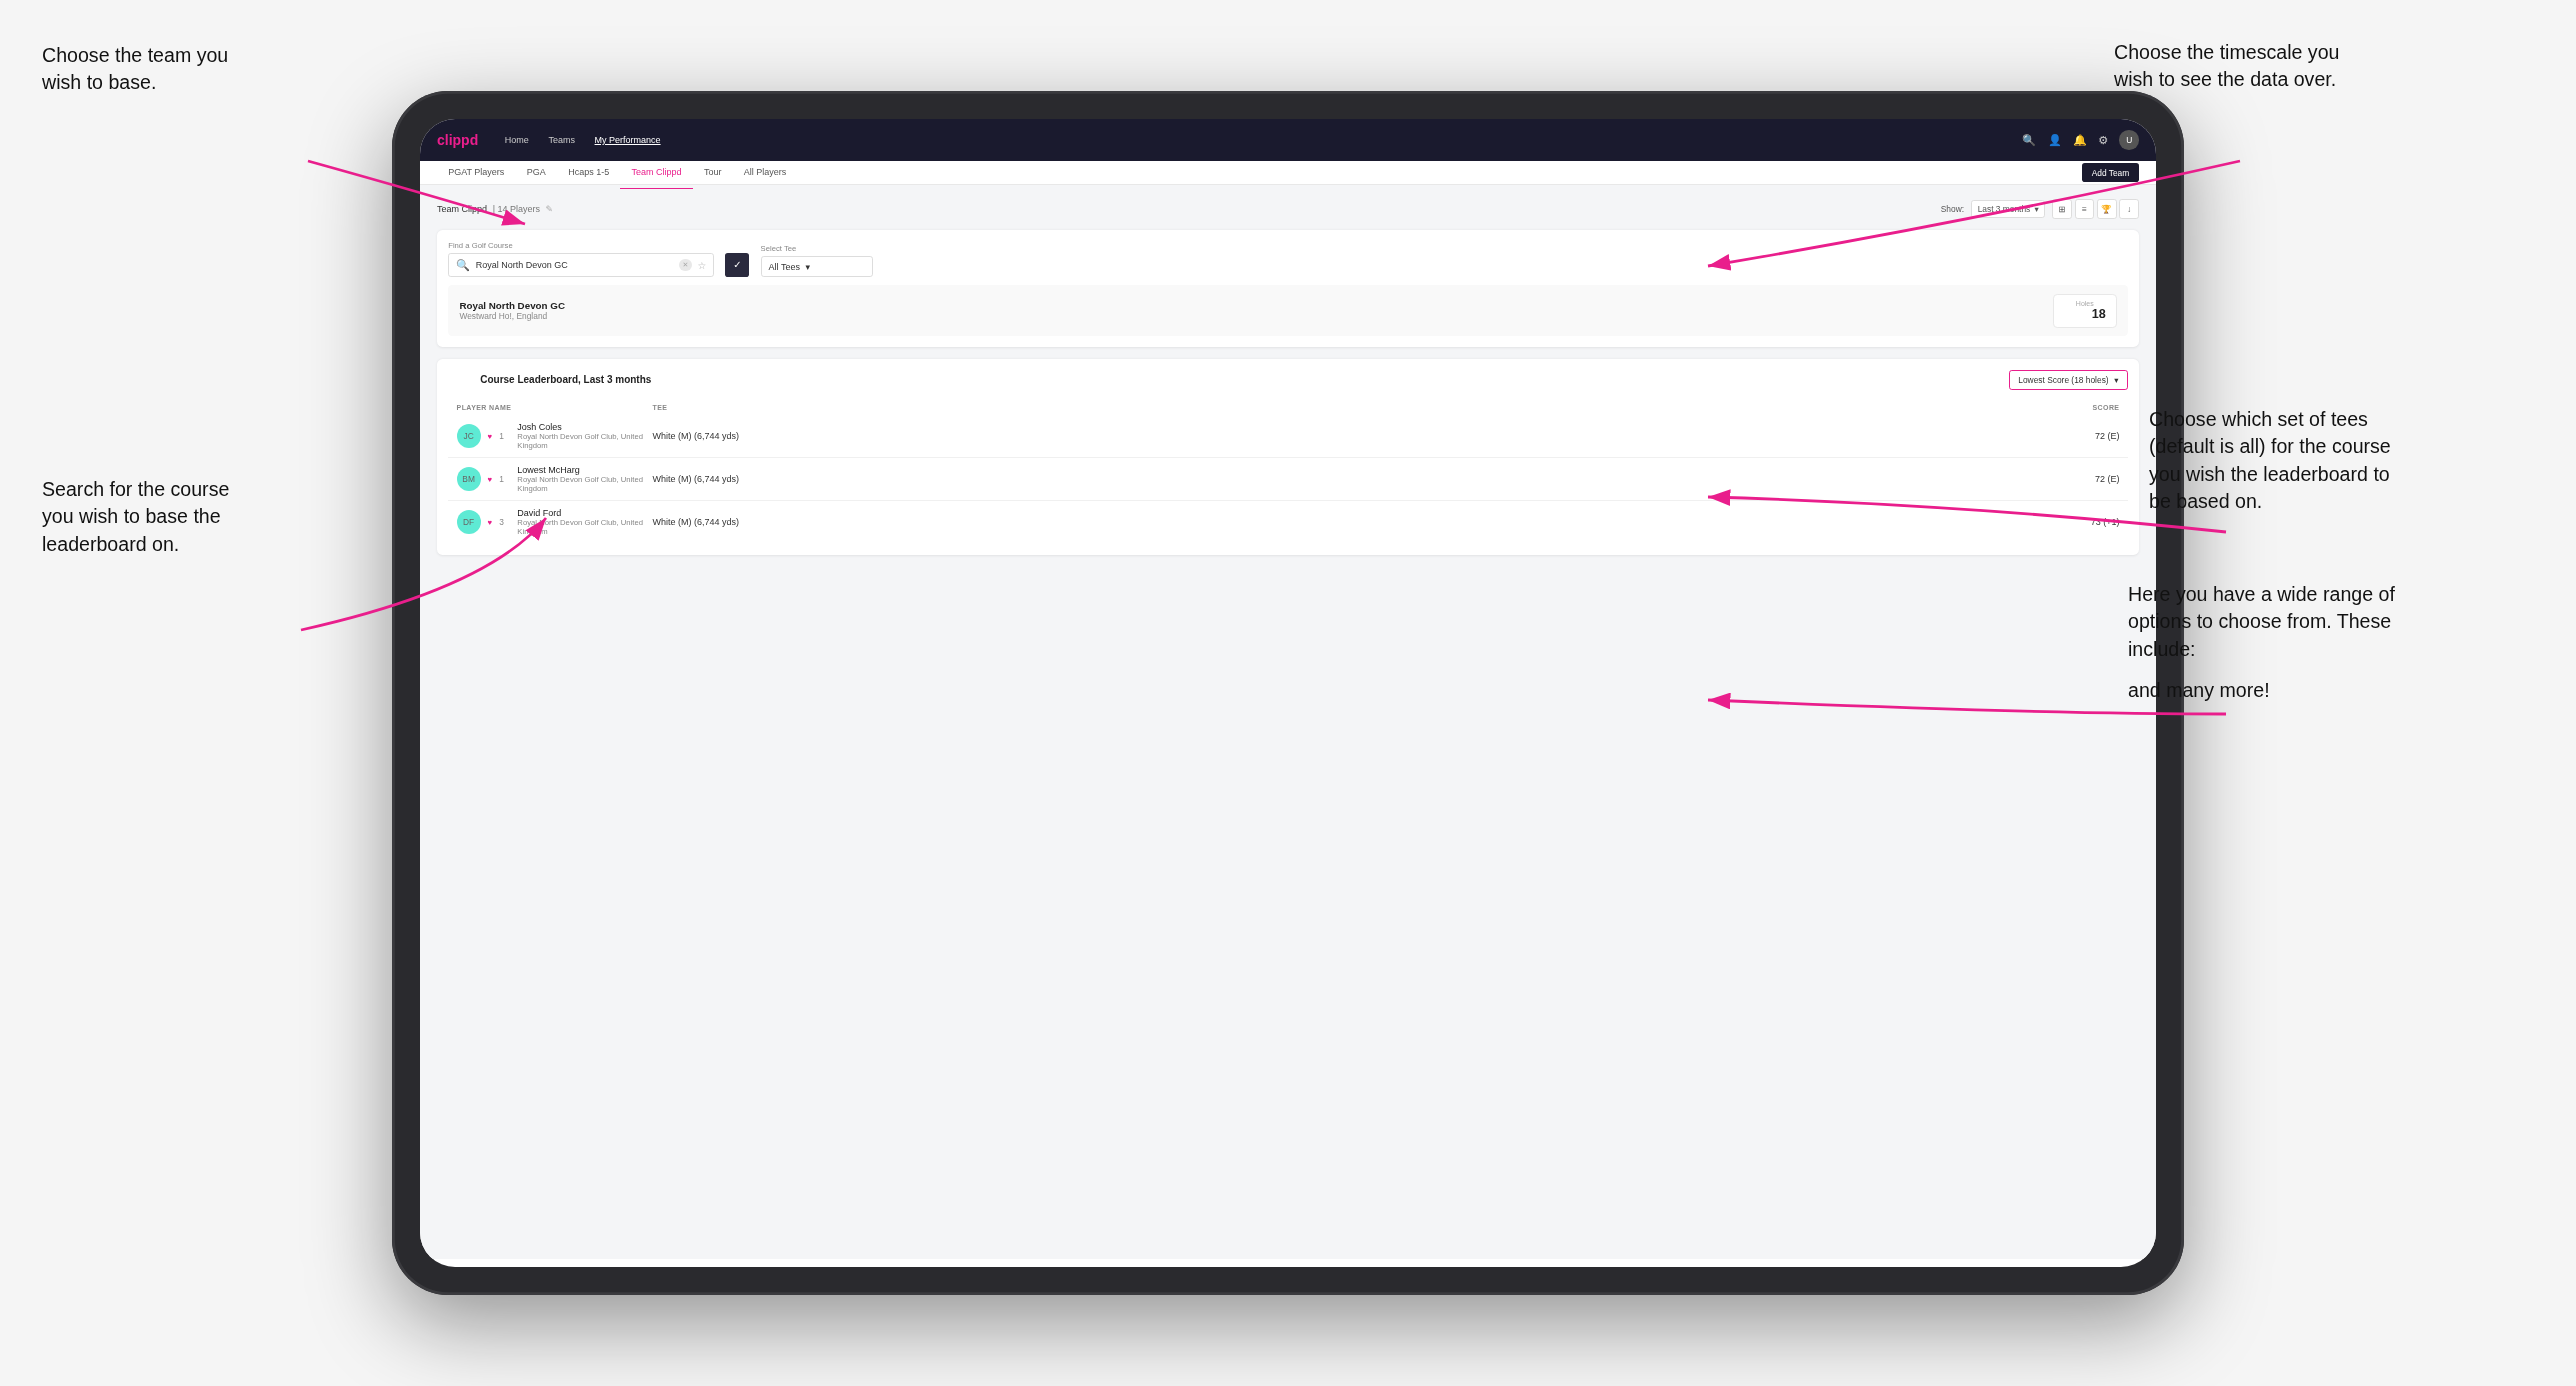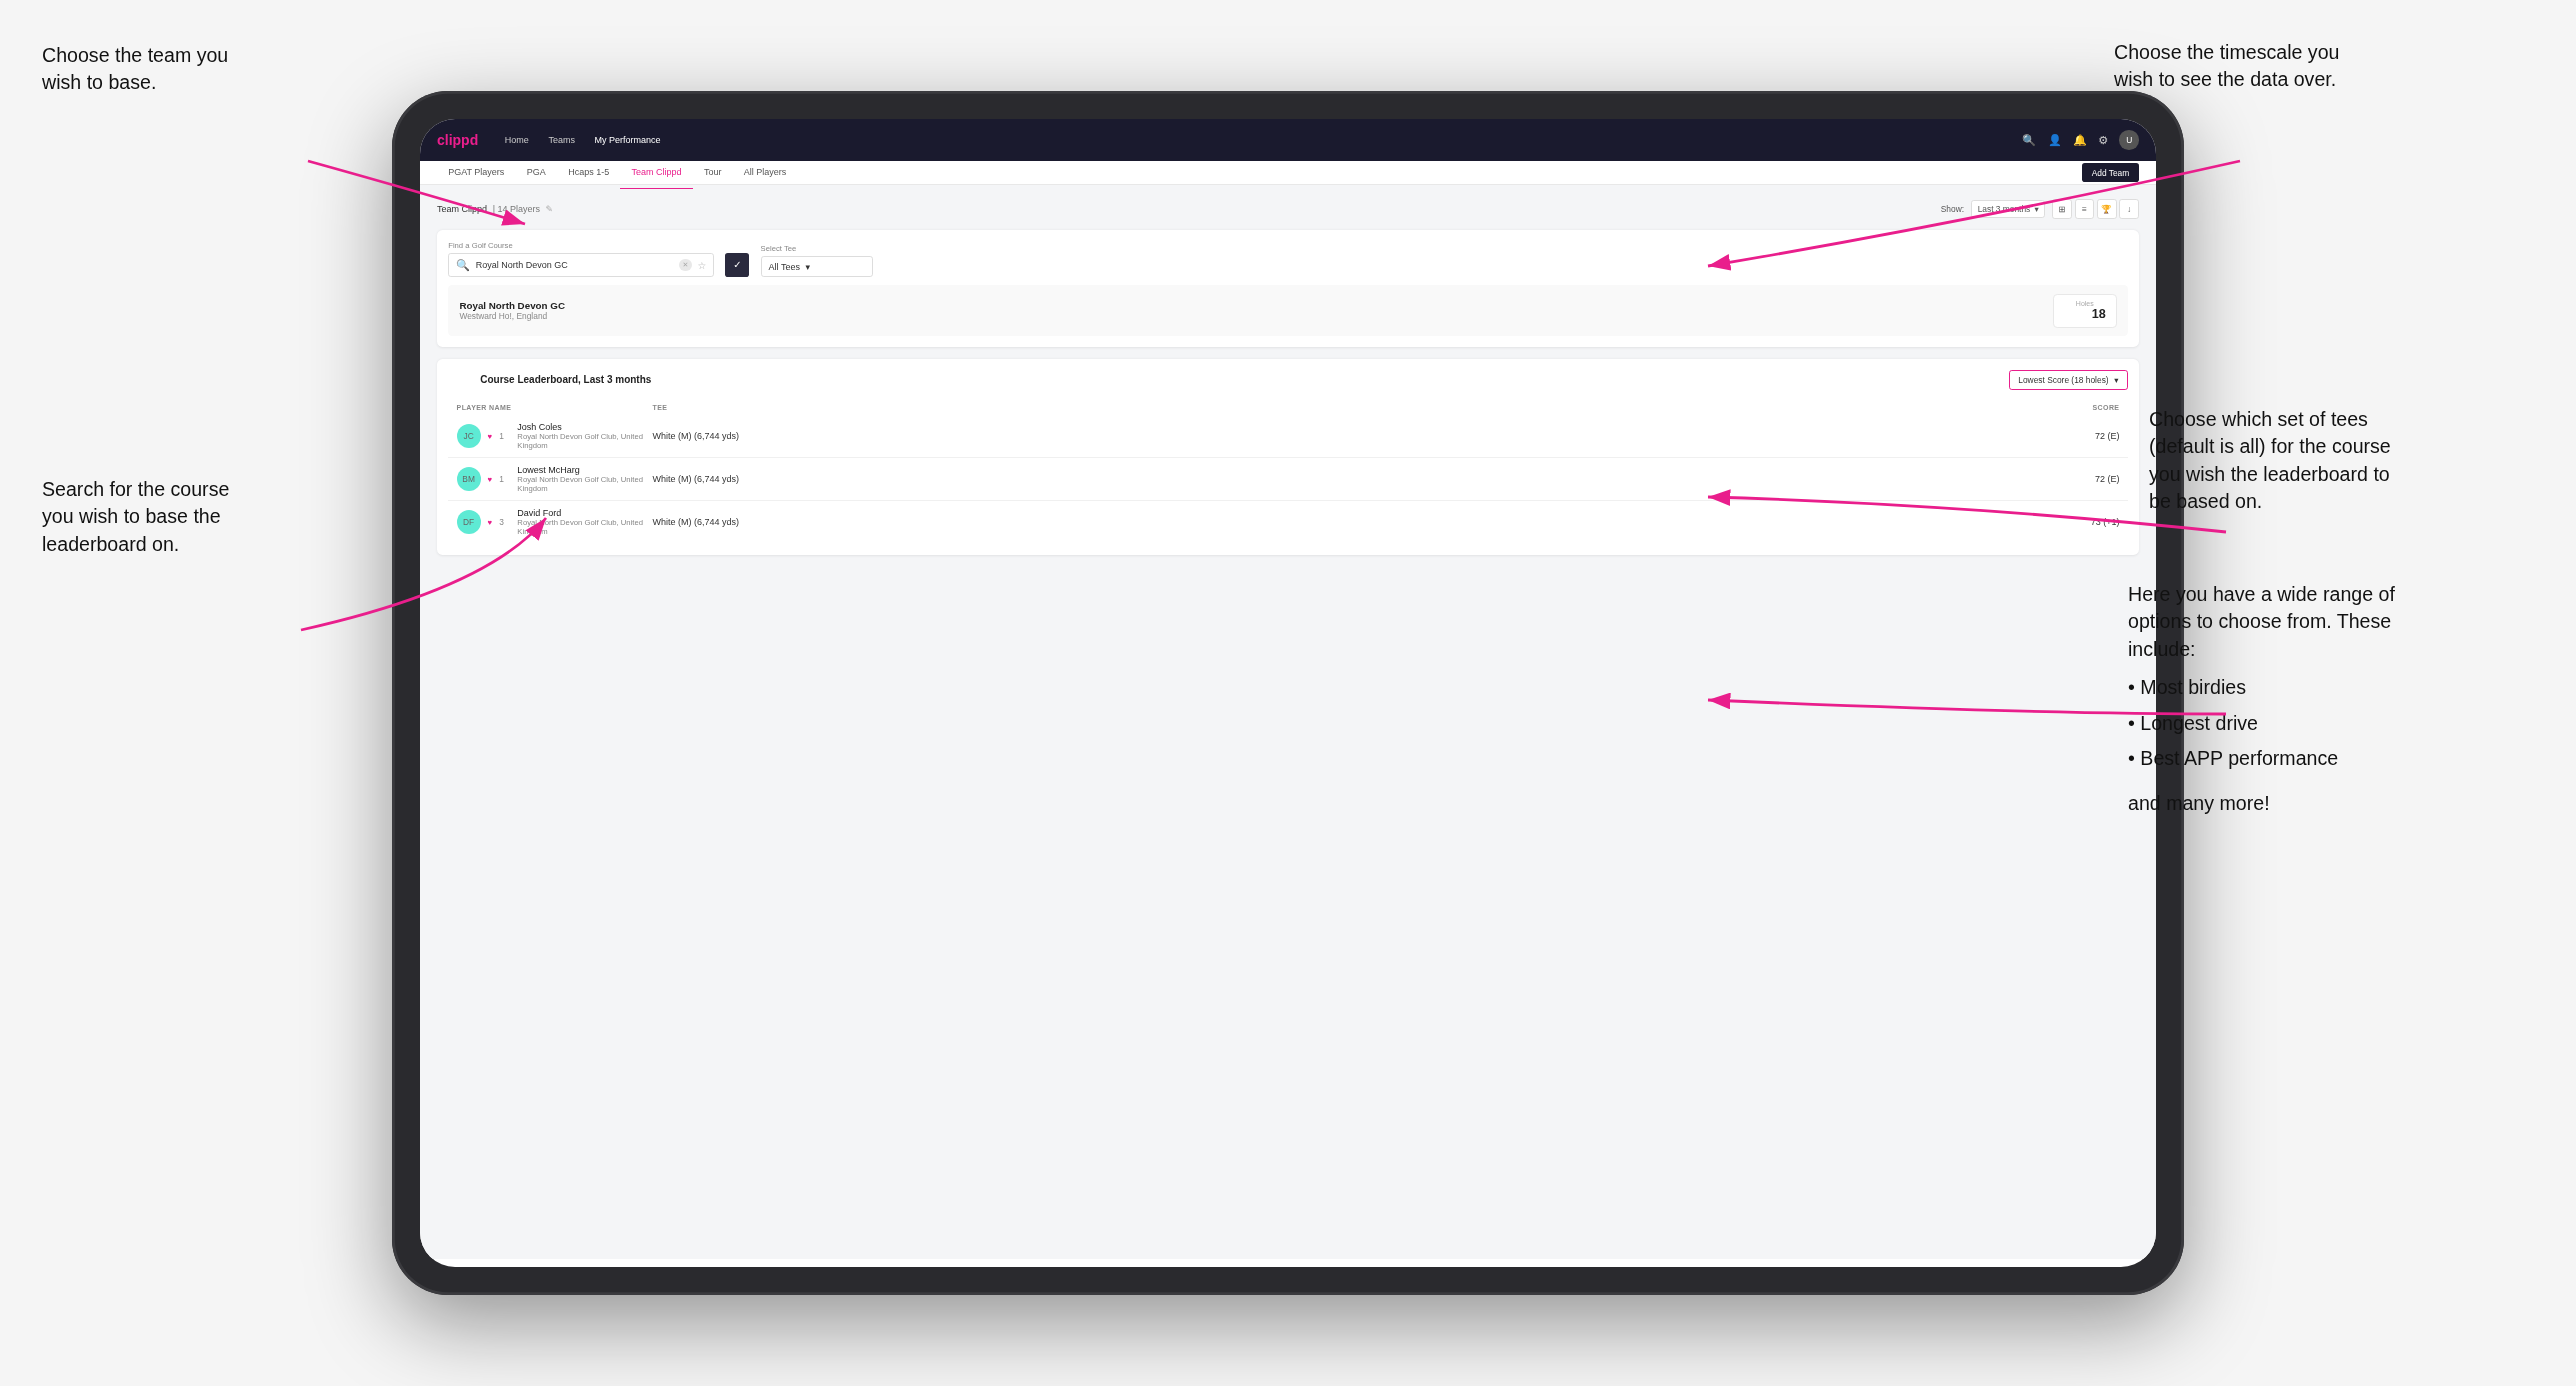--- a/index.html
+++ b/index.html
@@ -110,20 +110,21 @@
     }
 
     .navbar-link {
       color: #ccc;
       font-size: 9px;
       cursor: pointer;
     }
 
     .navbar-link.active {
       color: #fff;
+      text-decoration: underline;
     }
 
     .navbar-right {
       margin-left: auto;
       display: flex;
       align-items: center;
       gap: 11.2px;
     }
 
     .nav-icon {
@@ -674,25 +675,20 @@
 
 <div class="annotation" style="position:absolute; top:406px; right:126px; width:301px;">
   <span>Choose which set of tees</span><br>
   <span>(default is all) for the course</span><br>
   <span>you wish the leaderboard to</span><br>
   <span>be based on.</span>
 </div>
 
 <div class="annotation" style="position:absolute; top:581px; right:126px; width:322px;">
   <span>Here you have a wide range of options to choose from. These include:</span>
-  <ul class="bullet-list">
-    <li>Most birdies</li>
-    <li>Longest drive</li>
-    <li>Best APP performance</li>
-  </ul>
   <p class="and-more">and many more!</p>
 </div>
 
 <svg class="arrows-svg" viewBox="0 0 3680 1980">
   <defs>
     <marker id="arrowhead-pink" markerWidth="8" markerHeight="6" refX="8" refY="3" orient="auto">
       <polygon points="0 0, 8 3, 0 6" fill="#e91e8c"></polygon>
     </marker>
   </defs>
 

